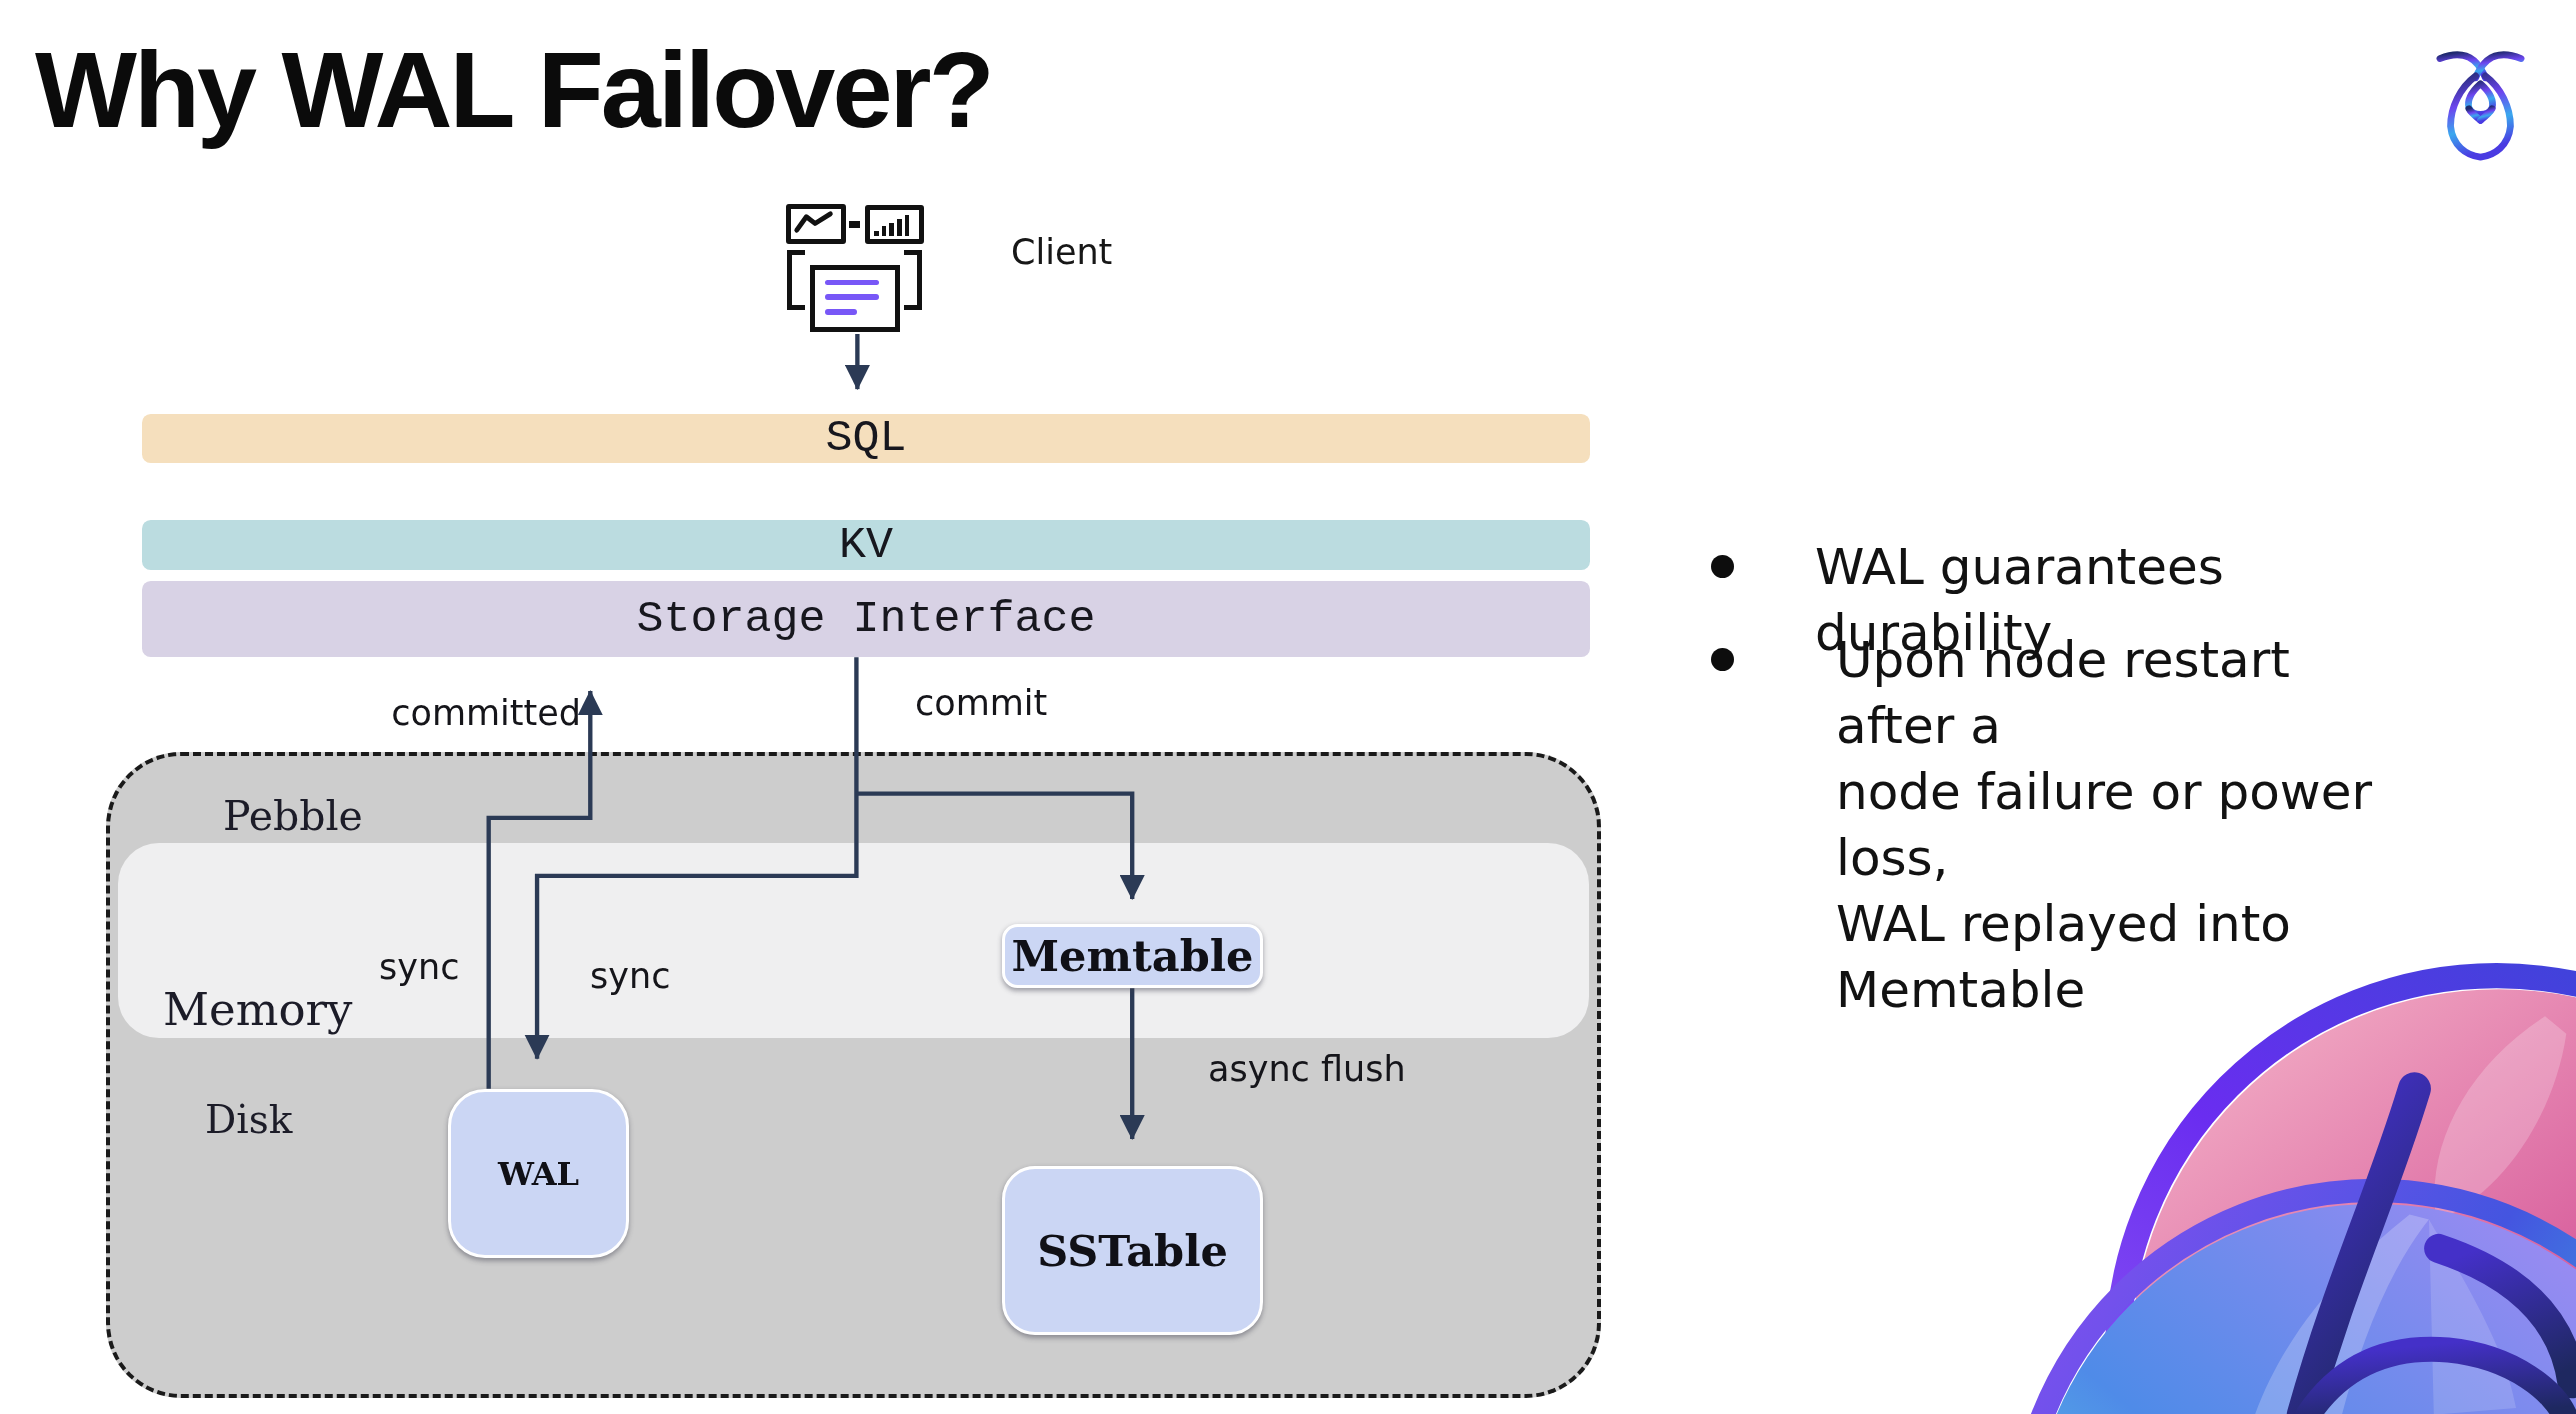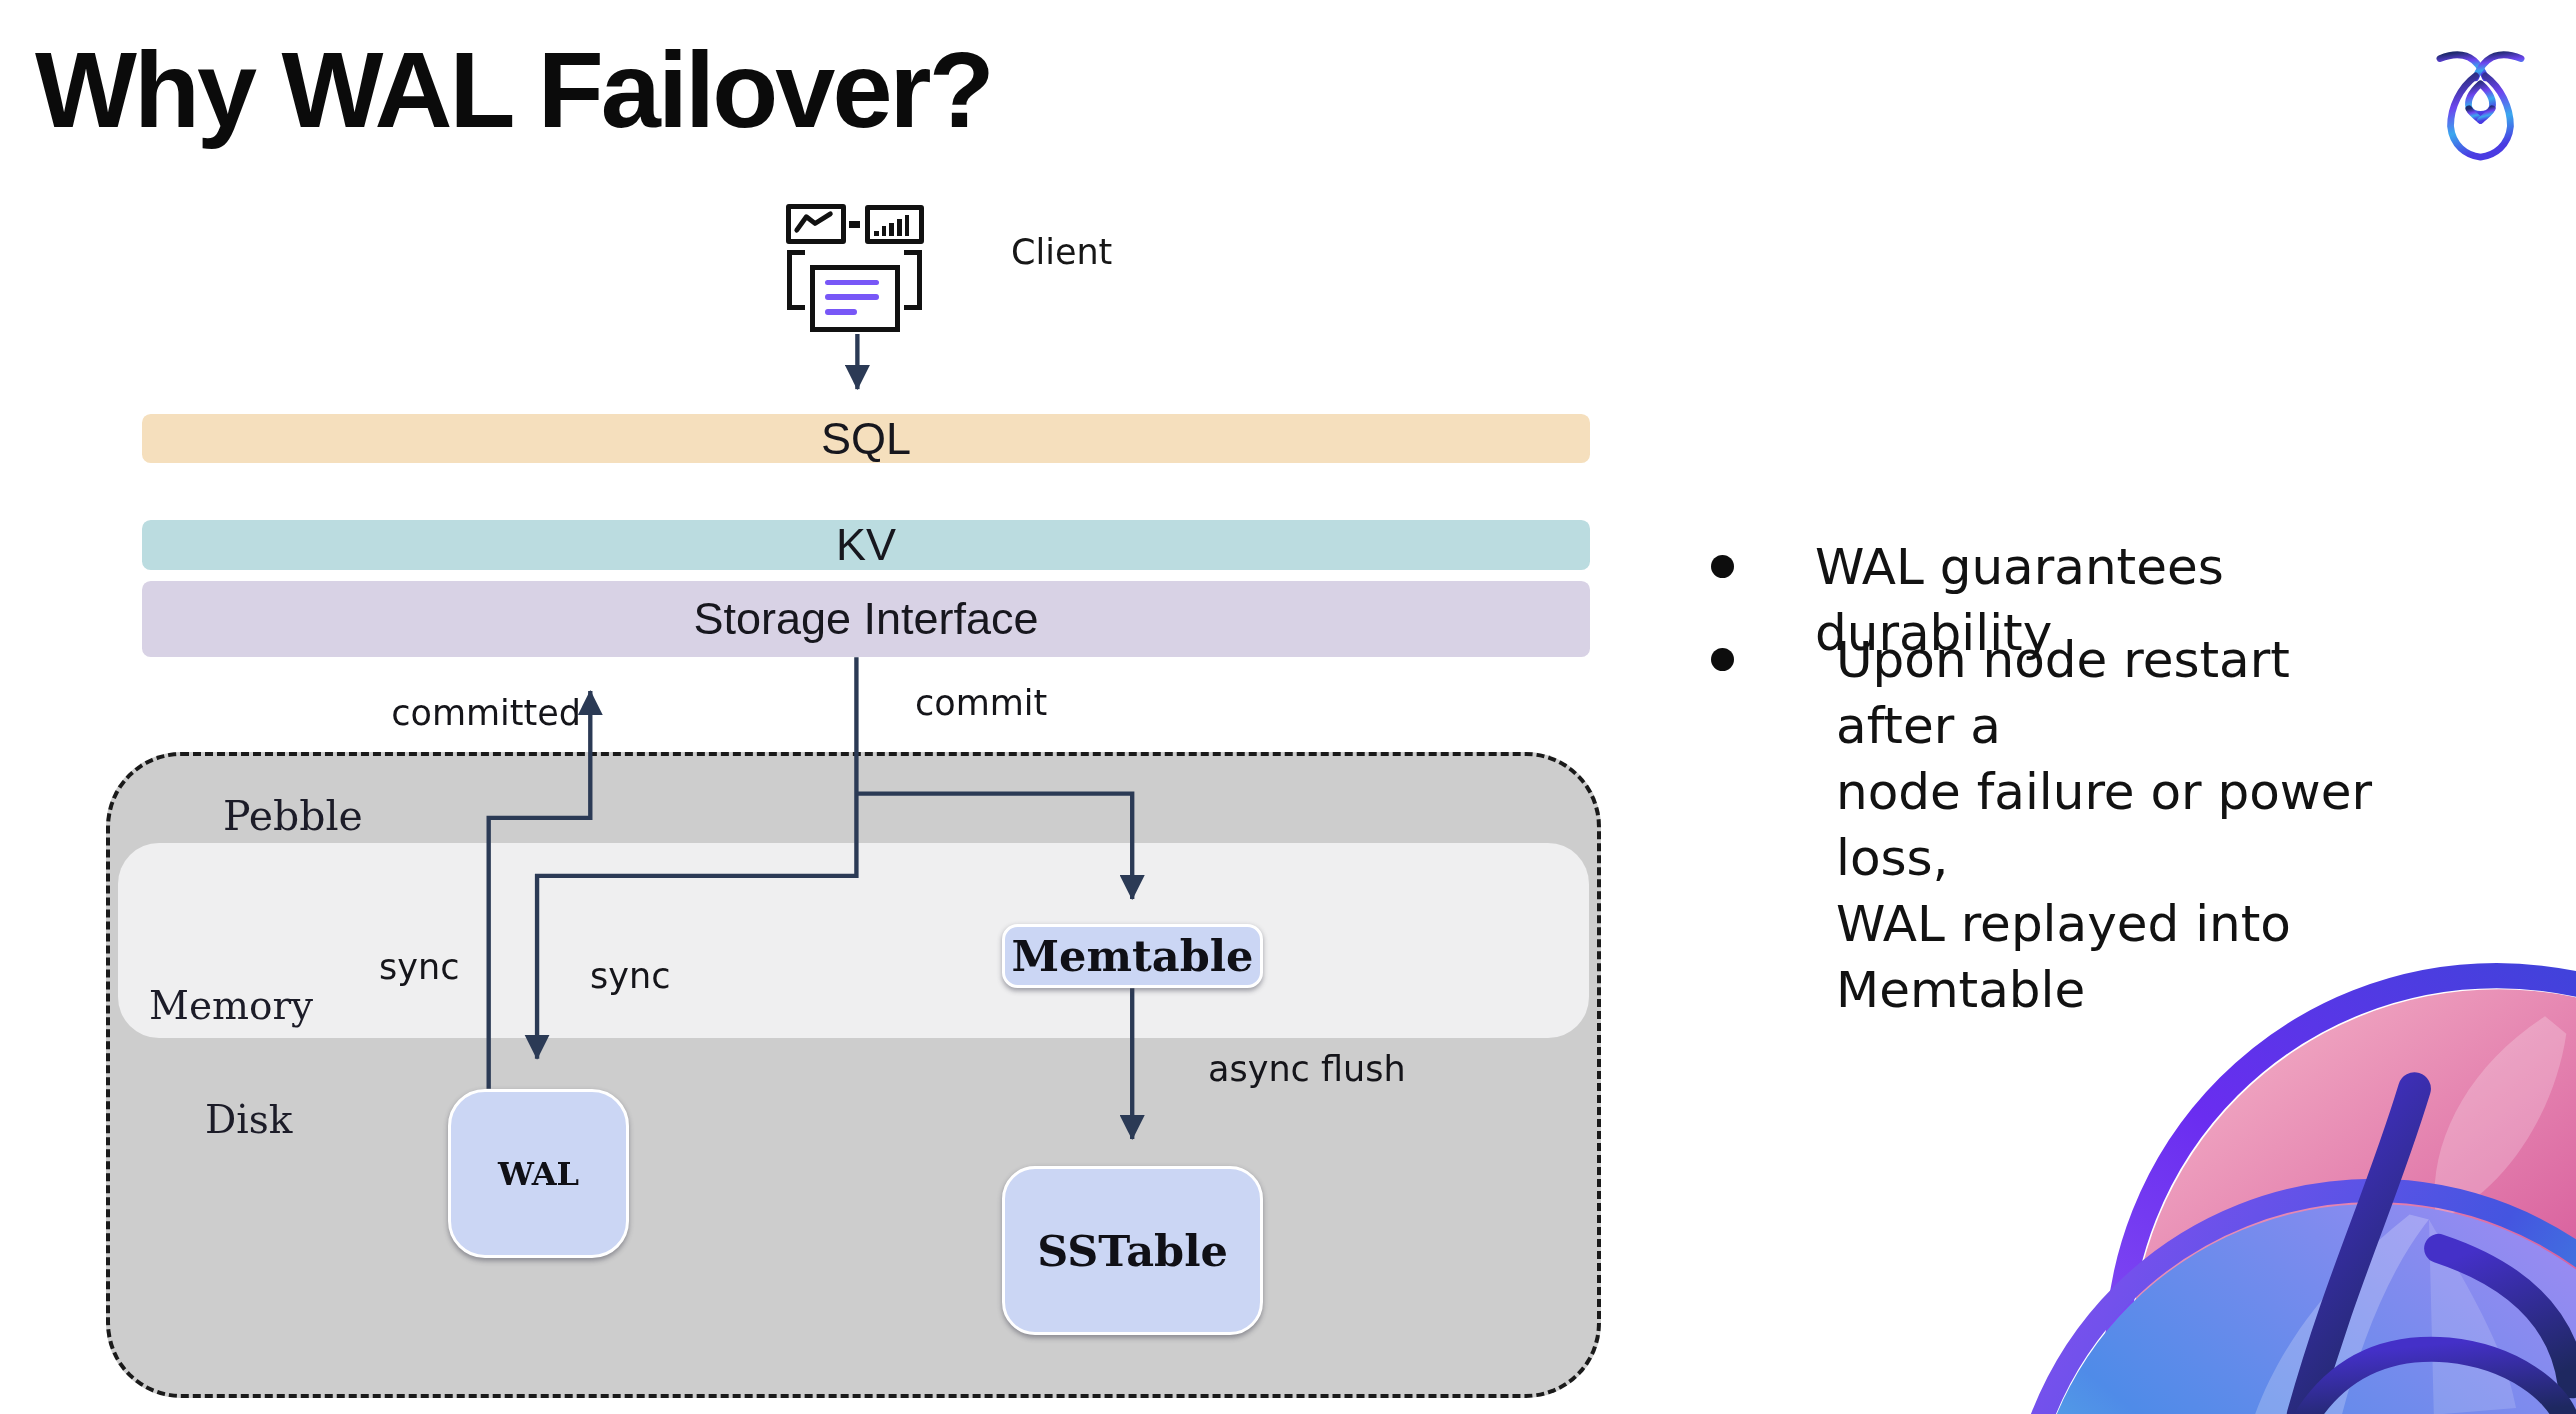--- a/index.html
+++ b/index.html
@@ -26,34 +26,34 @@
   .chart2 .bar{width:4.8px;background:#111;}
   .bracket{width:18.4px;height:60px;z-index:4;}
   .bracket.l{left:787px;top:250px;border-left:5.8px solid #111;border-top:5.8px solid #111;border-bottom:5.8px solid #111;}
   .bracket.r{left:904px;top:250px;border-right:5.8px solid #111;border-top:5.8px solid #111;border-bottom:5.8px solid #111;}
   .doc{left:810px;top:265px;width:90px;height:67px;border:5.8px solid #111;background:#fff;z-index:5;}
   .doc .ln{position:absolute;left:9.7px;height:5.8px;border-radius:2.9px;background:var(--doc-line);}
   .client-label{left:1011px;top:232px;font-size:35px;color:#171717;z-index:5;}
 
   
   .layer-bar{position:absolute;left:142px;width:1448px;border-radius:8.7px;display:flex;
-    align-items:center;justify-content:center;font-family:Liberation Sans, sans-serif;
+    align-items:center;justify-content:center;font-family:Liberation Mono, monospace;
     font-size:45px;color:#17171E;z-index:2;}
   .sql{top:414px;height:49px;background:var(--sql-bar);}
   .kv{top:504px;height:50px;background:var(--kv-bar);margin-top:16px;}
   .storage{top:581px;height:76px;background:var(--storage-bar);}
 
   
   .pebble{left:106px;top:752px;width:1495px;height:646px;border-radius:75px;
     background:var(--pebble-fill);border:4.8px dashed #1a1a1a;z-index:1;}
   .memory{left:118px;top:843px;width:1471px;height:195px;border-radius:41px;
     background:var(--memory-fill);z-index:1;}
   .region-label{font-family:"DejaVu Serif",serif;color:#1c1c28;z-index:4;}
   .lbl-pebble{left:223px;top:792px;font-size:41px;}
-  .lbl-memory{left:149px;top:983px;font-size:39px;}
+  .lbl-memory{left:163px;top:983px;font-size:45px;}
   .lbl-disk{left:205px;top:1097px;font-size:39px;}
 
   
   .edge-label{font-size:35px;color:#15151a;z-index:4;}
   .lbl-committed{left:387px;top:693px;width:194px;text-align:right;}
   .lbl-commit{left:915px;top:683px;}
   .lbl-sync1{left:379px;top:947px;}
   .lbl-sync2{left:590px;top:956px;}
   .lbl-async{left:1208px;top:1049px;}
 

